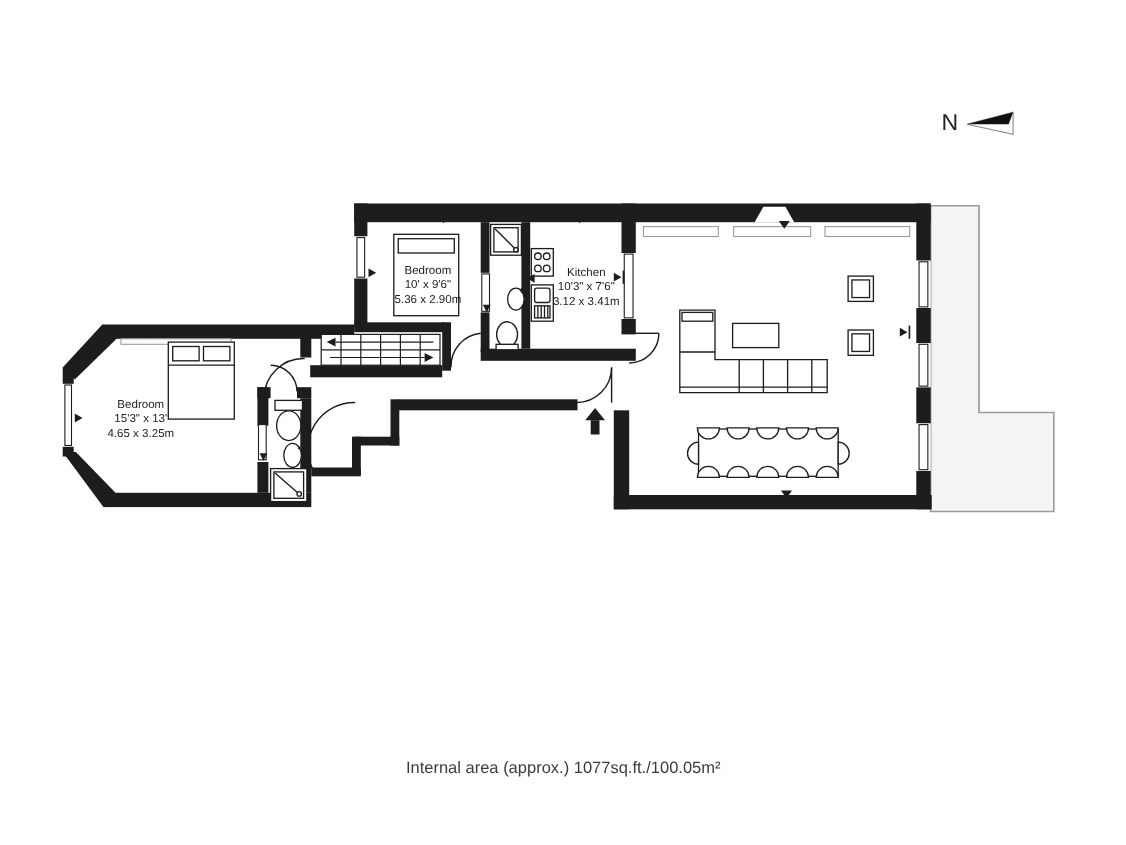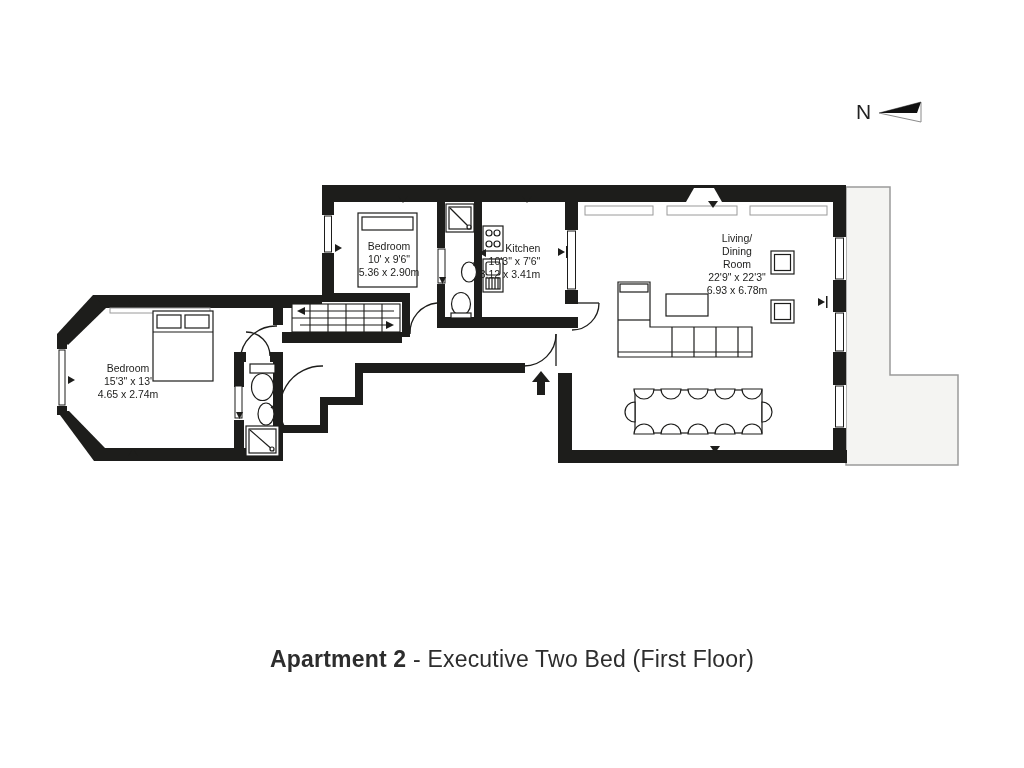--- a/index.html
+++ b/index.html
@@ -264,37 +264,28 @@
   </svg>
 
   <span class="compass-n">N</span>
 
   <div class="room-label" style="left:389px;top:240px;">
     <div>Bedroom</div>
     <div>10' x 9'6"</div>
     <div>5.36 x 2.90m</div>
   </div>
 
-  <div class="room-label" style="left:510px;top:242px;text-align:right;">
+  <div class="room-label" style="left:533px;top:242px;">
     <div>Kitchen</div>
     <div>10'3" x 7'6"</div>
     <div>3.12 x 3.41m</div>
   </div>
 
-  <div class="room-label" style="left:737px;top:232px;">
-    <div>Living/</div>
-    <div>Dining</div>
-    <div>Room</div>
-    <div>22'9" x 22'3"</div>
-    <div>6.93 x 6.78m</div>
-  </div>
 
   <div class="room-label" style="left:128px;top:362px;">
     <div>Bedroom</div>
     <div>15'3" x 13'</div>
-    <div>4.65 x 2.74m</div>
+    <div>4.65 x 3.25m</div>
   </div>
 
-  <div class="footer-title">
-    <span class="b">Apartment 2</span><span> - Executive Two Bed (First Floor)</span>
-  </div>
+  <div class="footer-sub">Internal area (approx.) 1077sq.ft./100.05m²</div>
 
 </div>
 
 </body></html>

